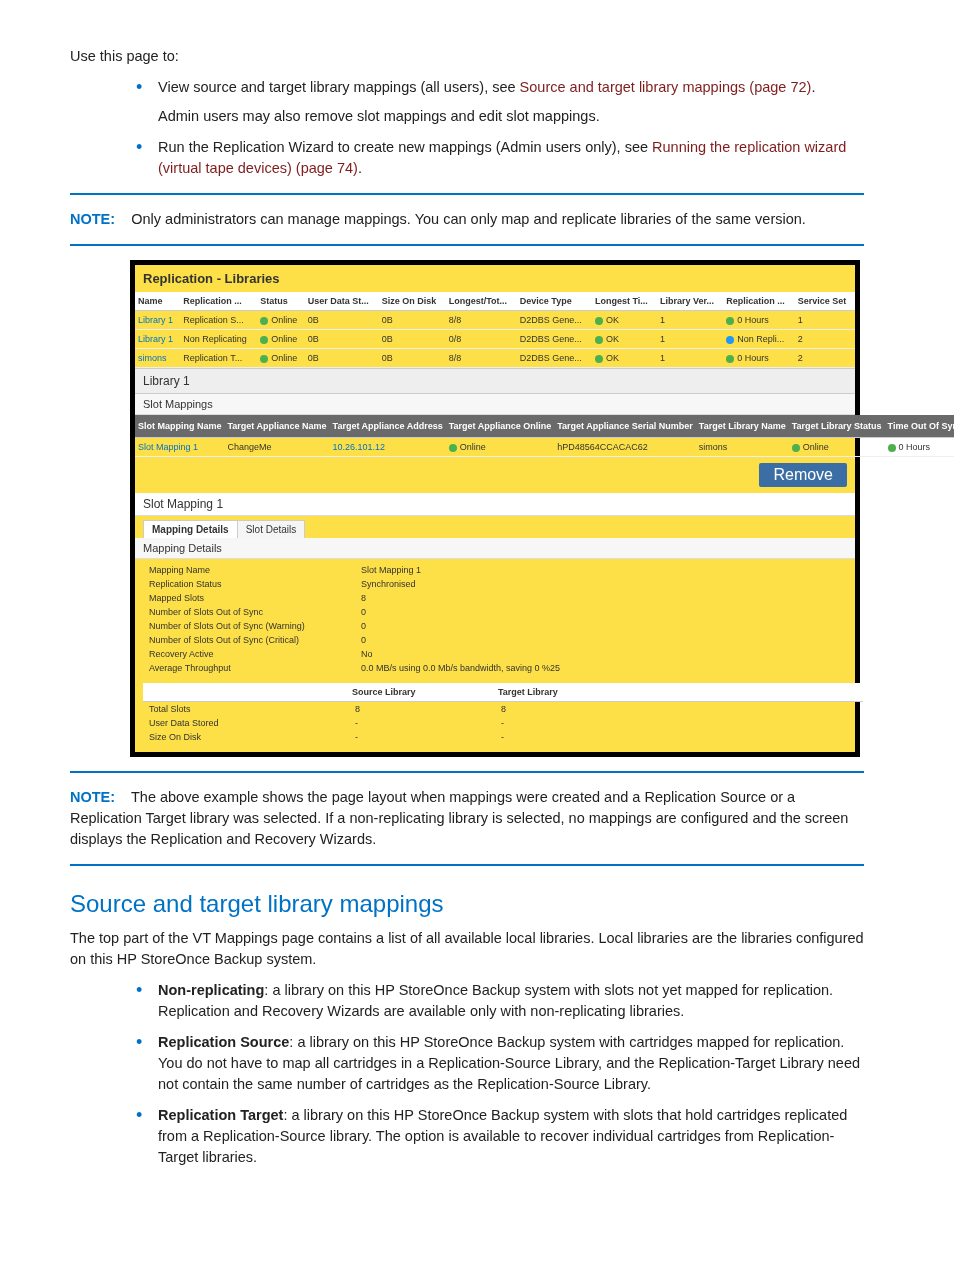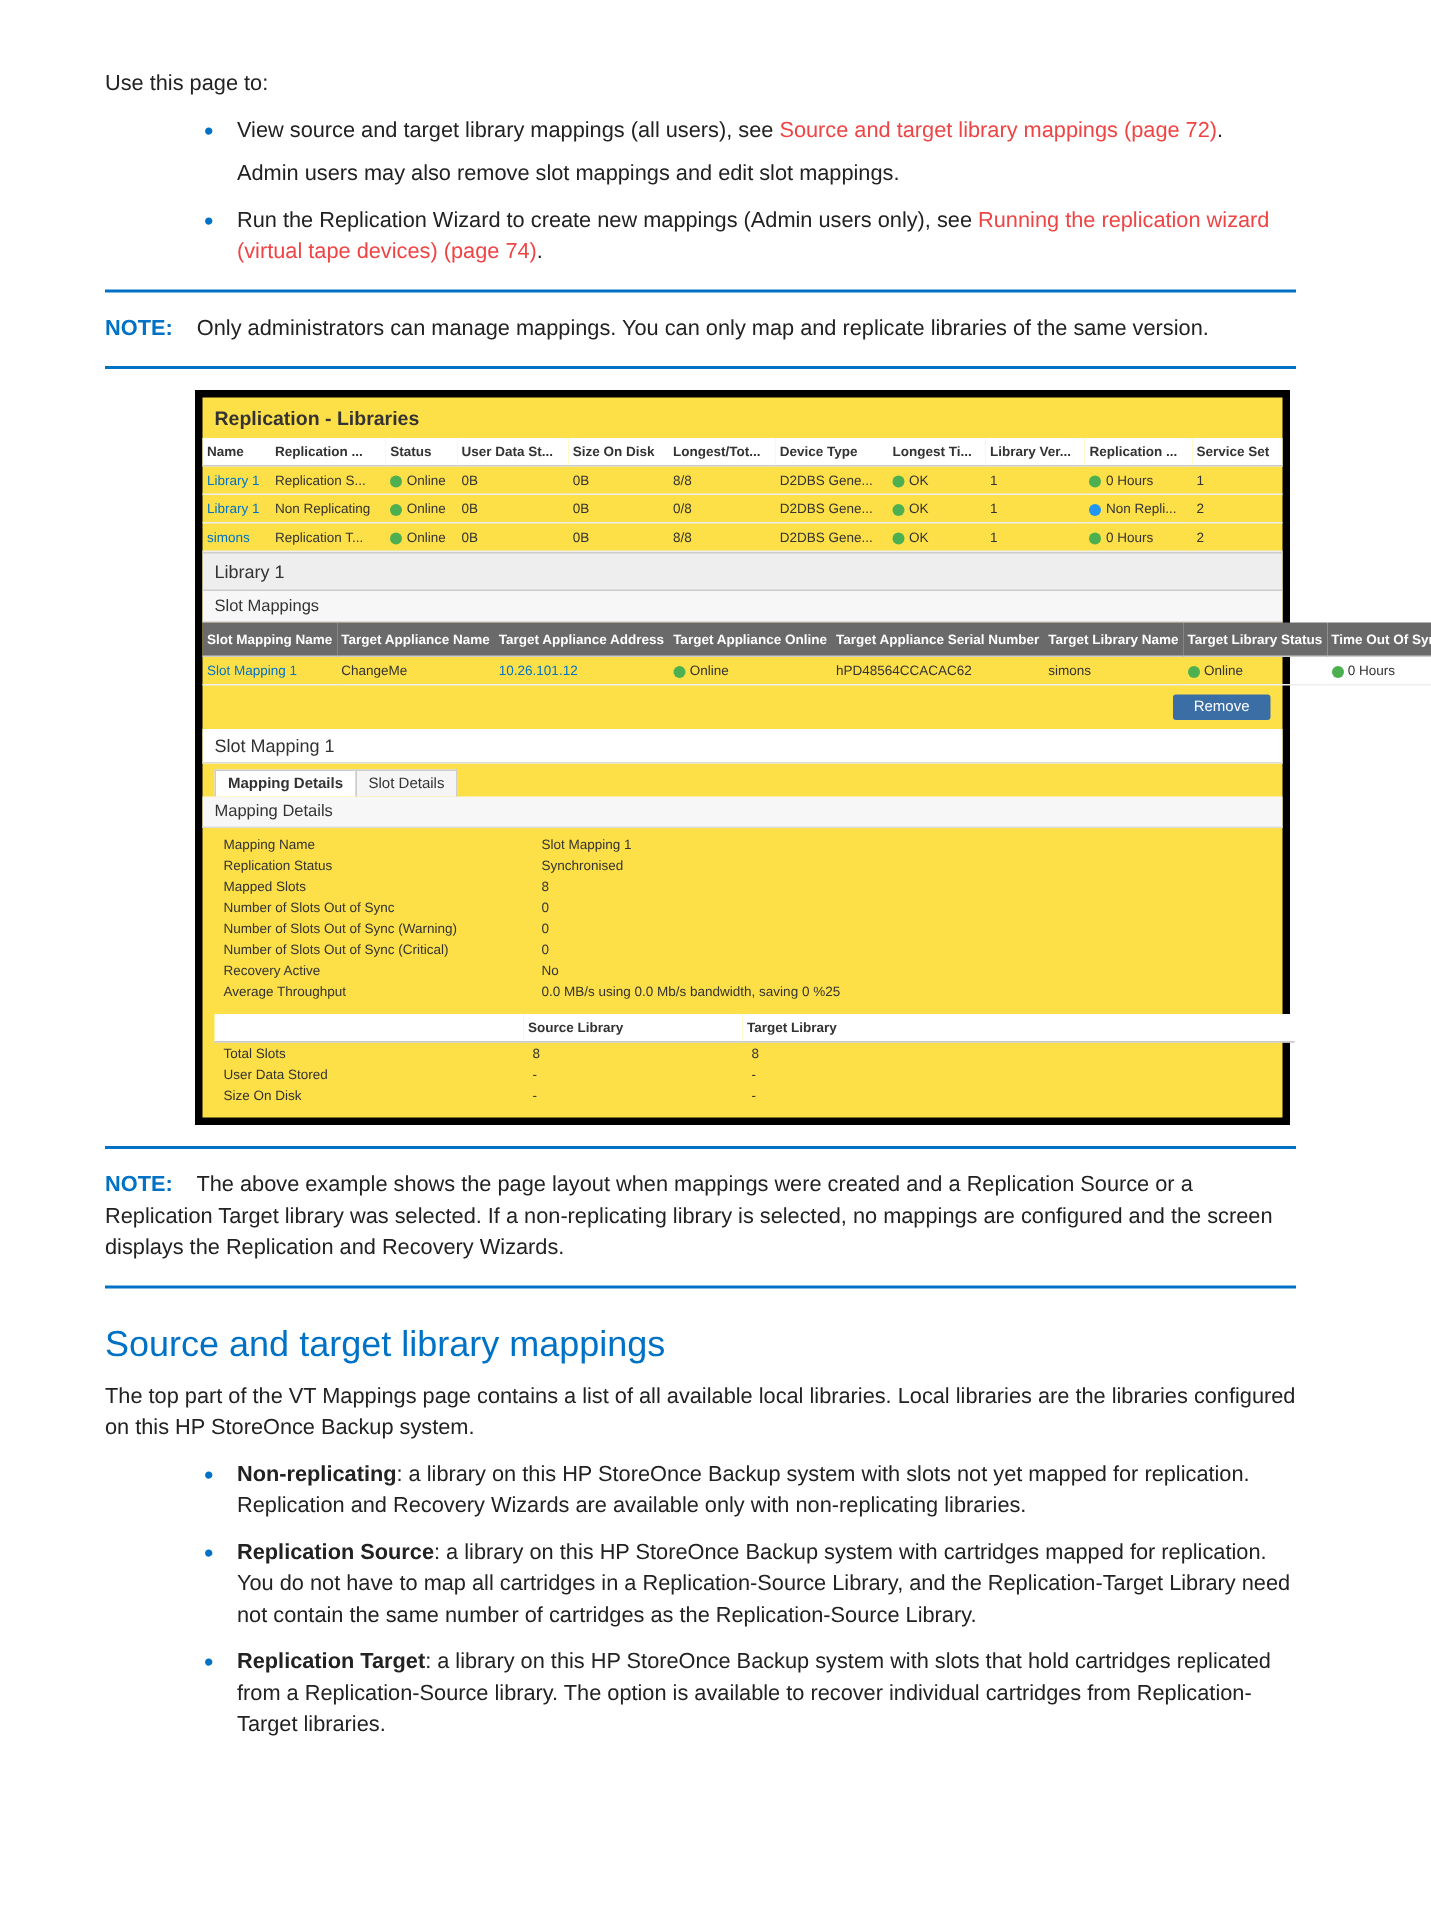--- a/index.html
+++ b/index.html
@@ -37,21 +37,21 @@
     left: 6px;
     top: 0;
     color: #0072c6;
     font-size: 18px;
     line-height: 1.2;
   }
   .sub-para {
     margin-top: 8px;
   }
   a.doclink {
-    color: #ef4444;
+    color: #7f1d1d;
     text-decoration: none;
   }
   .hr {
     border: none;
     border-top: 2px solid #0072c6;
     margin: 14px 0;
   }
   .note-label {
     color: #0072c6;
     font-weight: bold;
@@ -124,21 +124,21 @@
     margin-right:3px;
     vertical-align:middle;
   }
   .ic.blue { background:#2196f3; }
   .mock .btn {
     float:right;
     background:#3b6ea5;
     color:#fff;
     padding:3px 14px;
     border-radius:2px;
-    font-size:10px;
+    font-size:16px;
     margin:6px 8px;
   }
   .mock .tabs { padding:4px 8px 0 8px; font-size:10px; }
   .mock .tabs span { display:inline-block; padding:3px 8px; border:1px solid #ccc; border-bottom:none; background:#f5f5f5; margin-right:-1px; }
   .mock .tabs span.active { background:#fff; font-weight:bold; }
   .mock .details td { border:none; padding:2px 6px; }
   .clearfix::after{content:"";display:table;clear:both;}
 </style>
 </head>
 <body>

